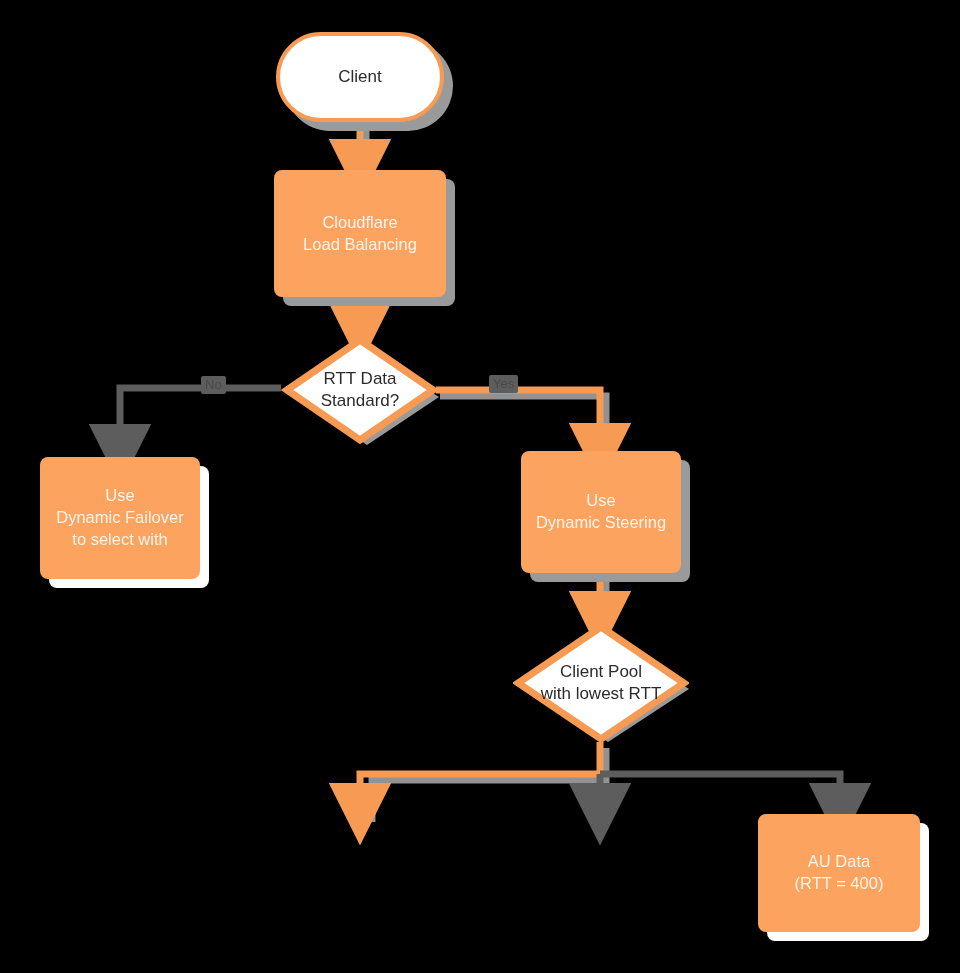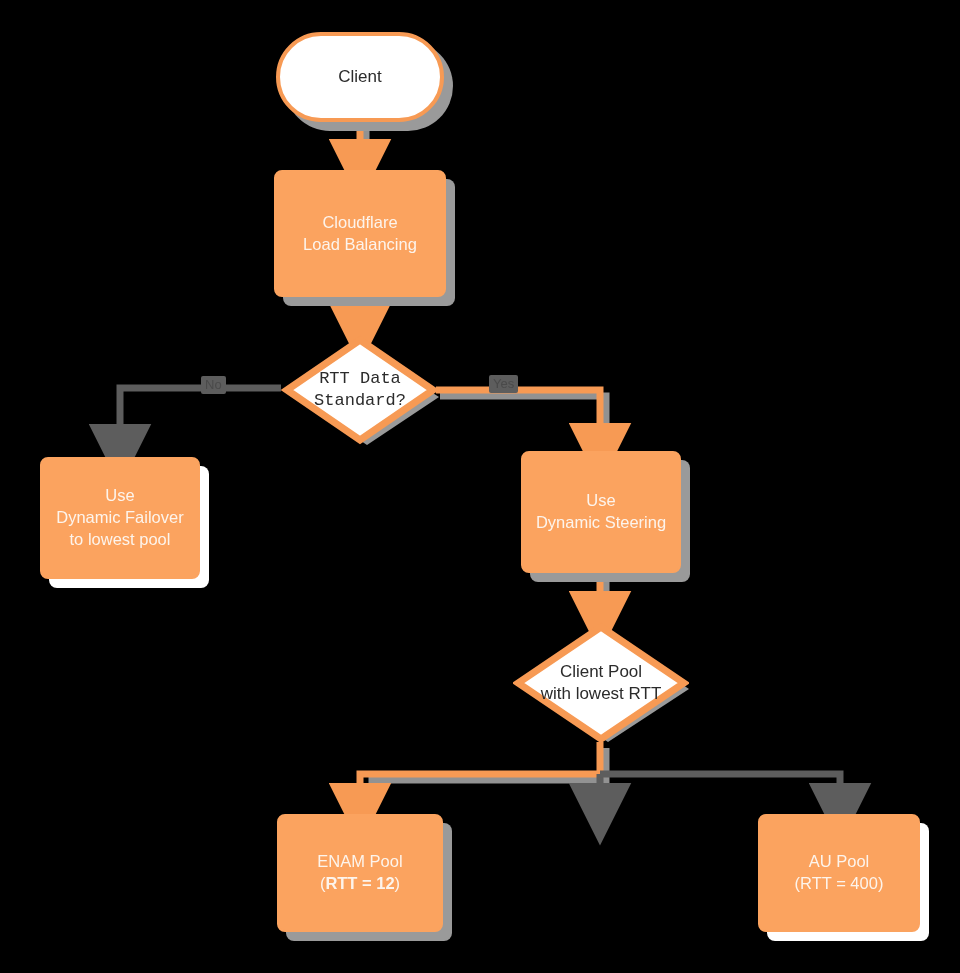--- a/index.html
+++ b/index.html
@@ -133,41 +133,41 @@
     <span>Client</span>
   </div>
 
   <div class="node box-fill shadow-gray" style="left:274px; top:170px; width:172px; height:127px;">
     <div>
       <span class="l2">Cloudflare</span>
       <span class="l2">Load Balancing</span>
     </div>
   </div>
 
-  <div class="diamond-wrap" style="left:281px; top:334px; width:158px; height:112px;font-family:Liberation Mono, monospace;">
+  <div class="diamond-wrap" style="left:281px; top:334px; width:158px; height:112px;">
     <svg class="diamond-shape" viewBox="0 0 158 112">
       <polygon points="79,10 151,56 79,104 7,56" fill="#9a9a9a" transform="translate(7,7)"></polygon>
       <polygon points="79,6 152,56 79,106 6,56" fill="#ffffff" stroke="#F79A54" stroke-width="7"></polygon>
     </svg>
     <div class="diamond-label">
       <div>
         <span class="l2">RTT Data</span>
         <span class="l2">Standard?</span>
       </div>
     </div>
   </div>
 
   <div class="edge-label" style="left:201px; top:376px;">No</div>
   <div class="edge-label" style="left:489px; top:375px;">Yes</div>
 
   <div class="node box-fill shadow-white" style="left:40px; top:457px; width:160px; height:122px;">
     <div>
       <span class="l2">Use</span>
       <span class="l2">Dynamic Failover</span>
-      <span class="l2">to lowest pool</span>
+      <span class="l2">to select with</span>
     </div>
   </div>
 
   <div class="node box-fill shadow-gray" style="left:521px; top:451px; width:160px; height:122px;">
     <div>
       <span class="l2">Use</span>
       <span class="l2">Dynamic Steering</span>
     </div>
   </div>
 
@@ -177,28 +177,22 @@
       <polygon points="88,5 171,61 88,117 5,61" fill="#ffffff" stroke="#F79A54" stroke-width="7"></polygon>
     </svg>
     <div class="diamond-label">
       <div>
         <span class="l2">Client Pool</span>
         <span class="l2">with lowest RTT</span>
       </div>
     </div>
   </div>
 
-  <div class="node box-fill shadow-gray" style="left:277px; top:814px; width:166px; height:118px;">
-    <div>
-      <span class="l2">ENAM Pool</span>
-      <span class="l2"><span>(</span><span class="bold-rtt">RTT = 12</span><span>)</span></span>
-    </div>
-  </div>
 
 
   <div class="node box-fill shadow-white" style="left:758px; top:814px; width:162px; height:118px;">
     <div>
-      <span class="l2">AU Pool</span>
+      <span class="l2">AU Data</span>
       <span class="l2">(RTT = 400)</span>
     </div>
   </div>
 
 </div>
 
 </body></html>

